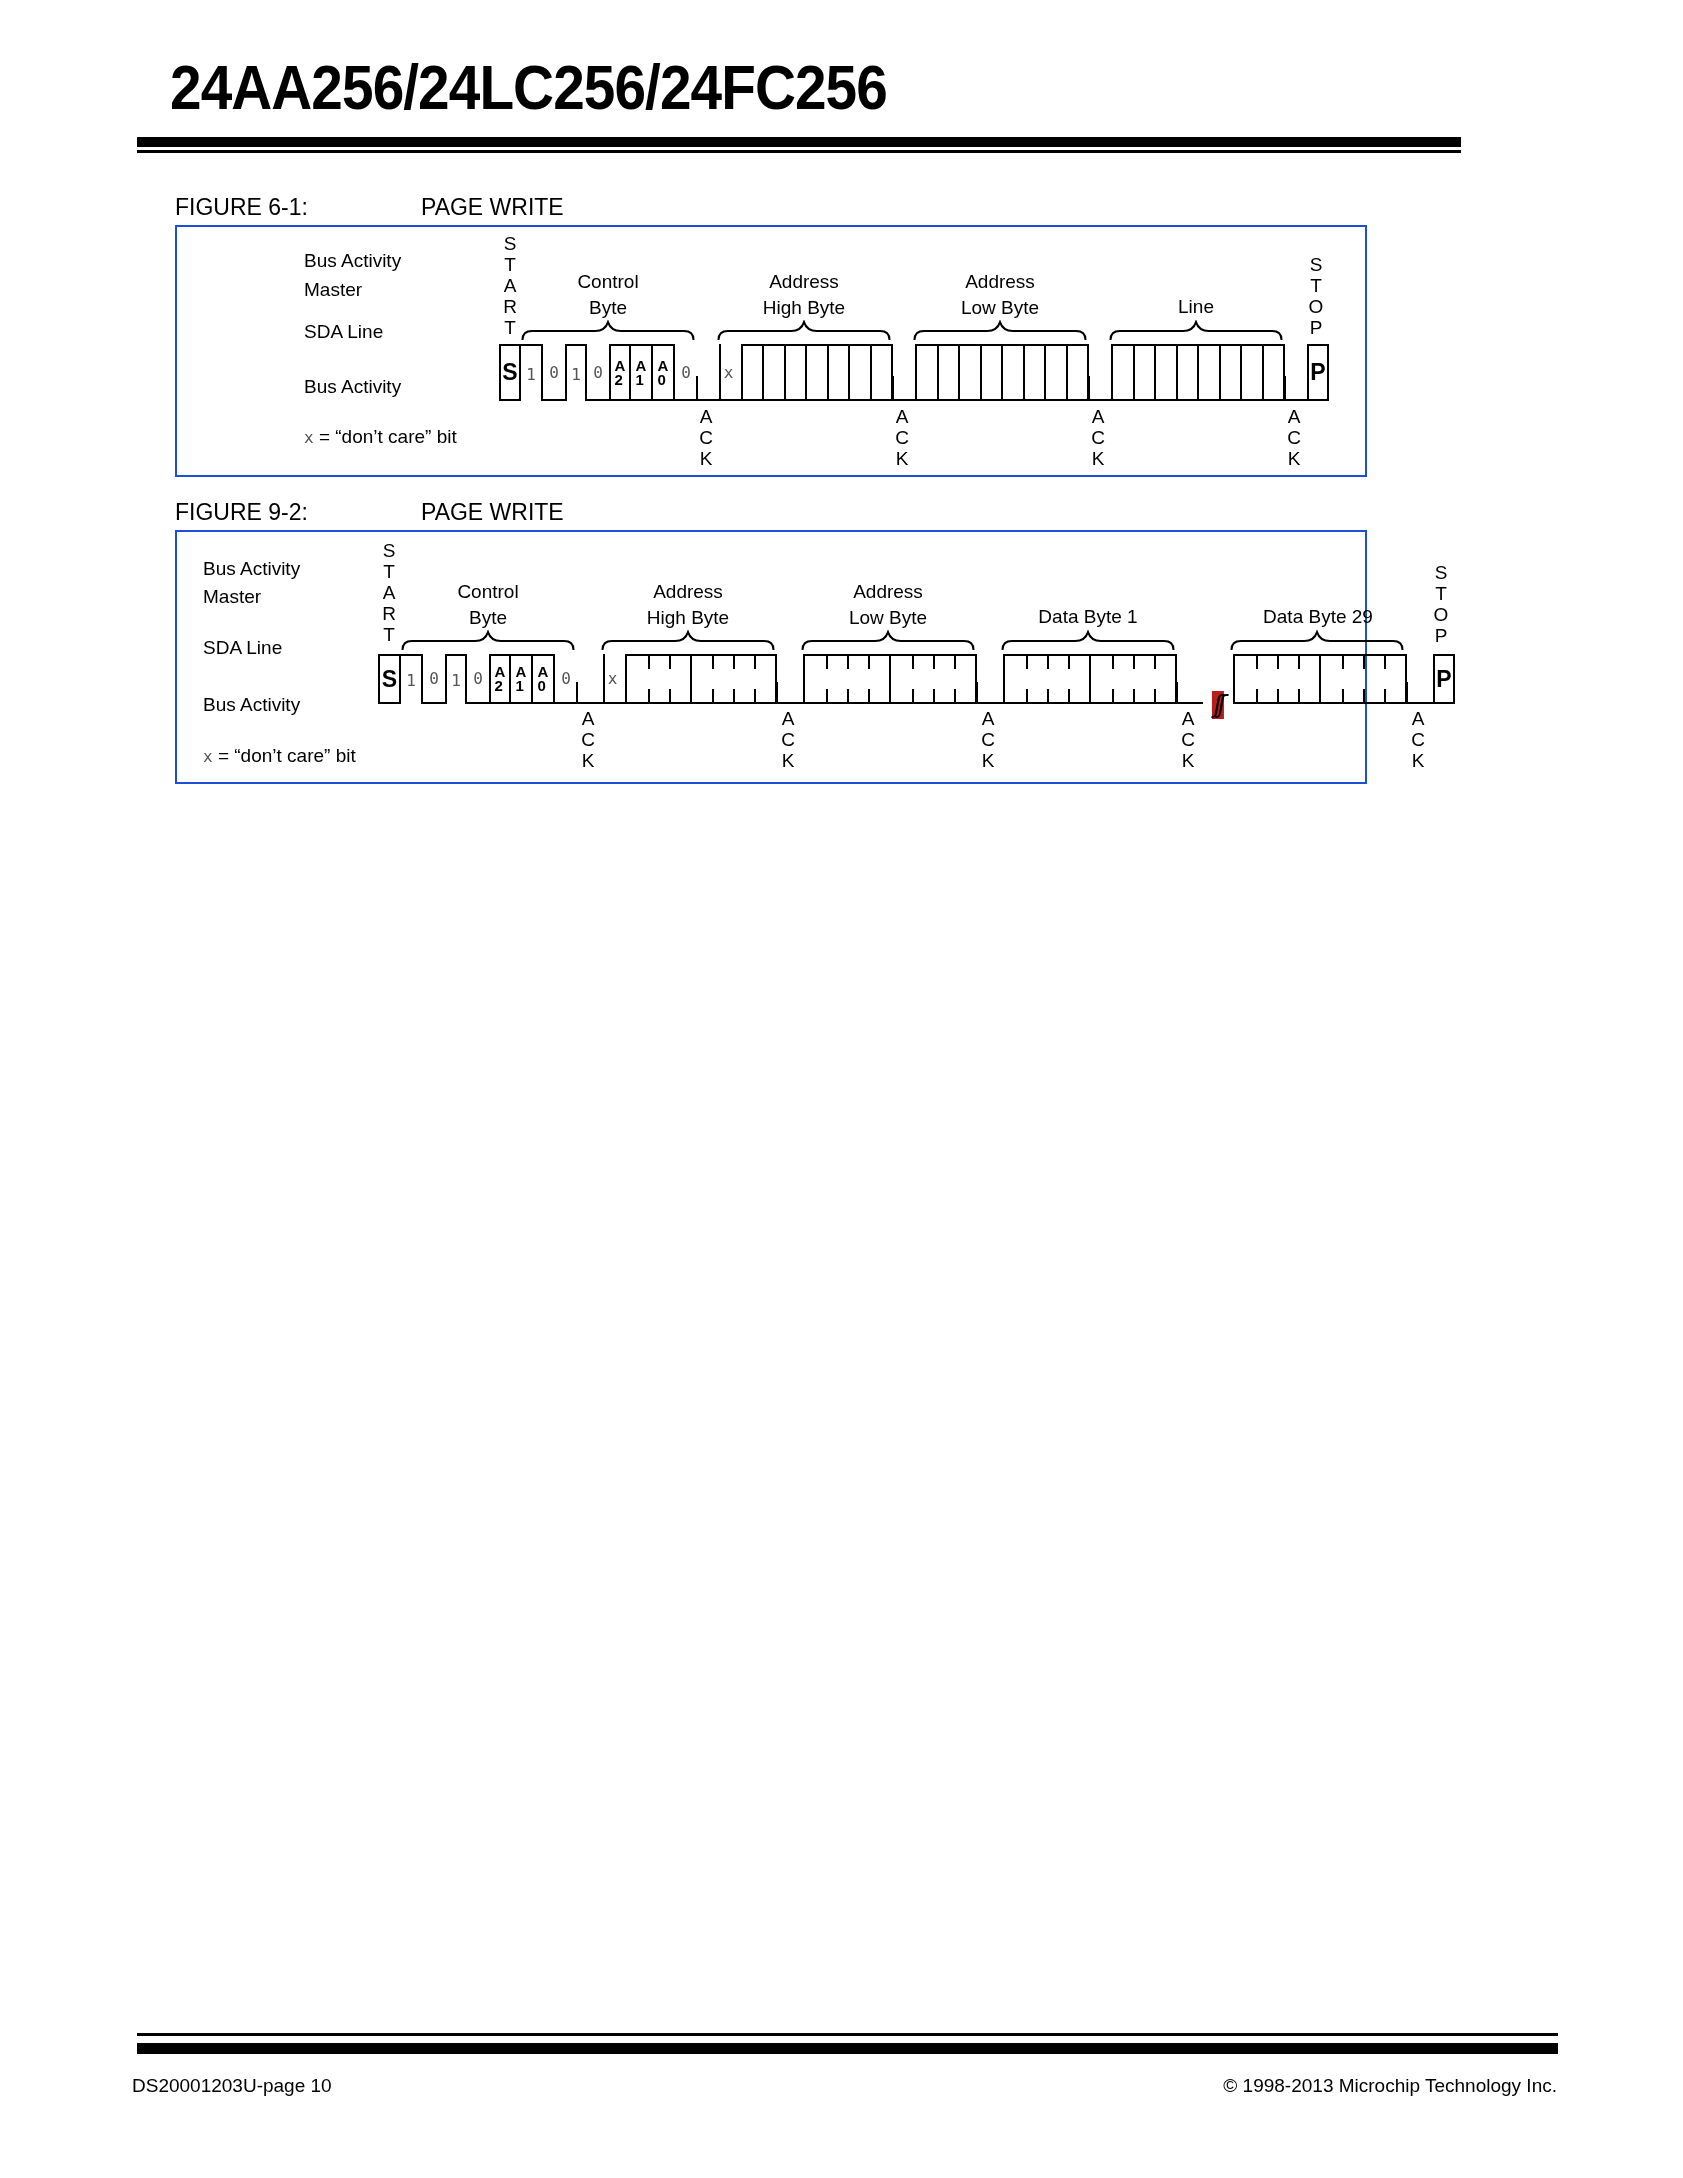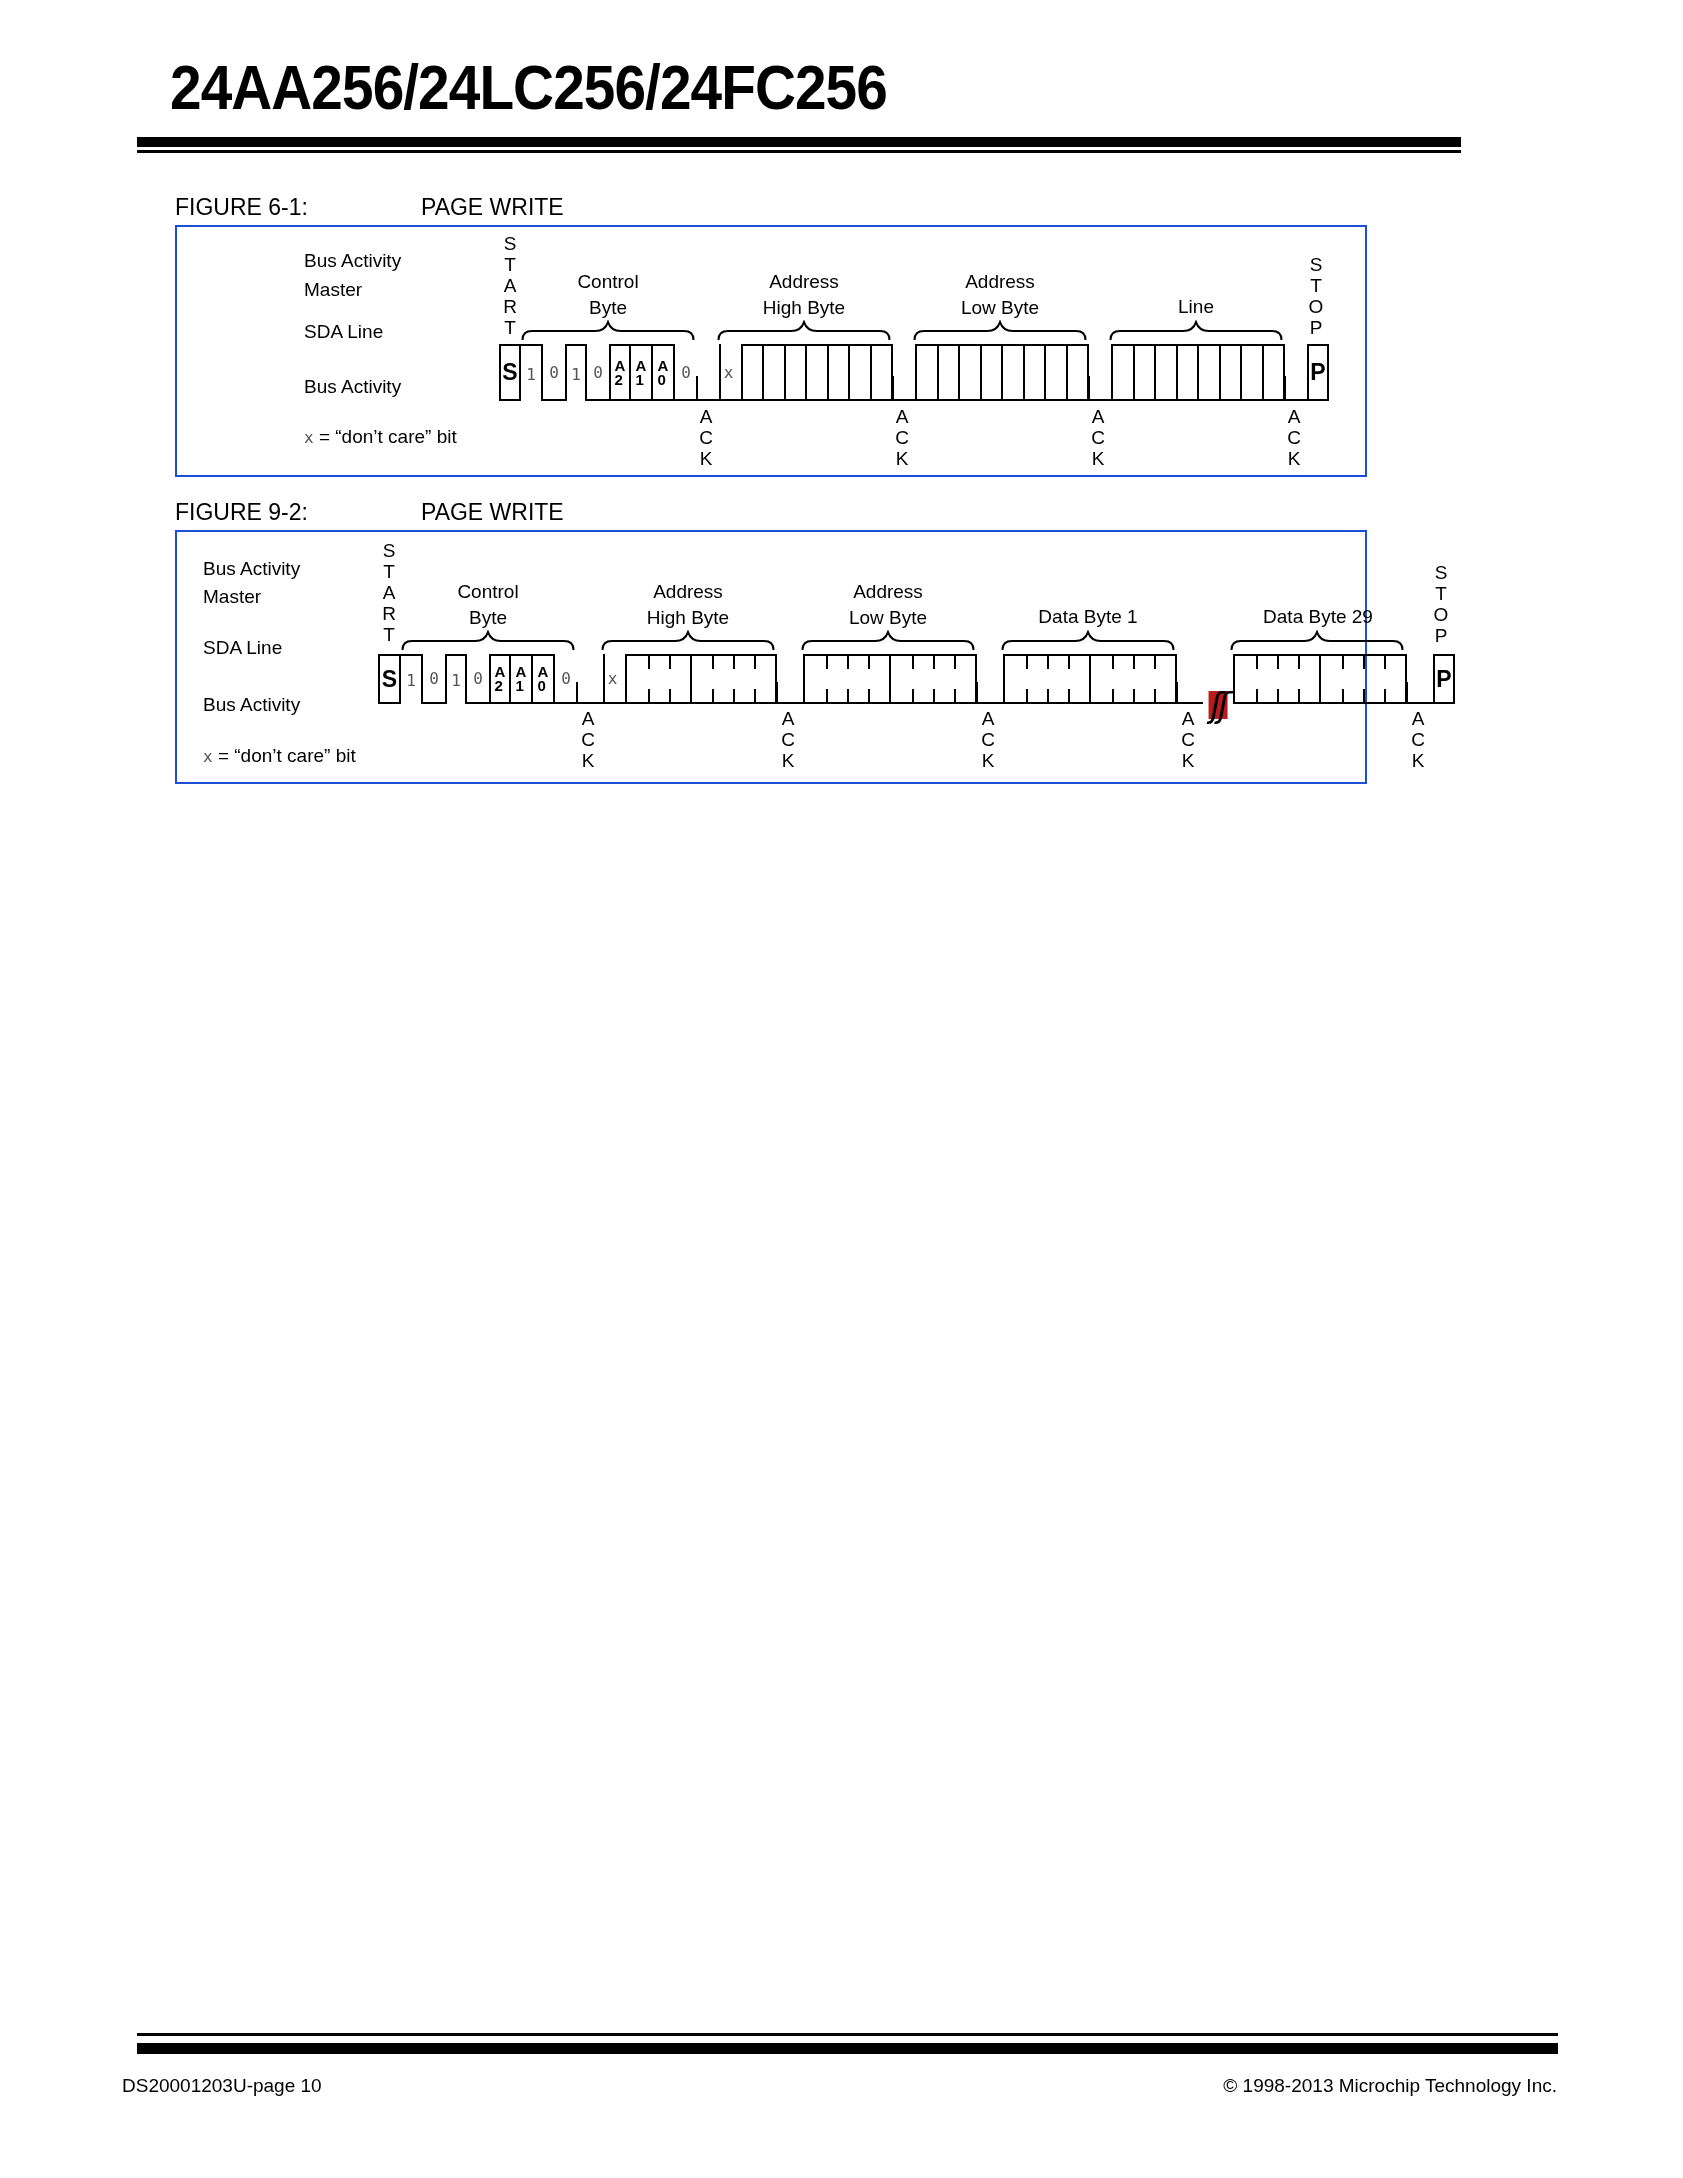--- a/index.html
+++ b/index.html
@@ -56,30 +56,30 @@
 
   .digit{position:absolute;top:50%;left:50%;transform:translate(-50%,-50%);
          font-family:"DejaVu Sans Mono",monospace;font-size:16px;color:#555;}
   .seg-xbit .digit{left:38%;}
   .bigl{position:absolute;inset:0;display:flex;align-items:center;justify-content:center;
         font-size:23px;font-weight:bold;}
   .al{position:absolute;inset:0;display:flex;flex-direction:column;align-items:center;
       justify-content:center;font-size:15px;font-weight:bold;line-height:14px;}
   .brkg{position:absolute;bottom:-15px;left:50%;transform:translateX(-50%);
         background:#b91c1c;font-family:"DejaVu Sans",sans-serif;font-style:italic;
-        font-size:34px;line-height:28px;letter-spacing:-4px;padding:0 2px;}
+        font-size:24px;line-height:28px;letter-spacing:-4px;padding:0 2px;}
 
   .vstack{position:absolute;transform:translateX(-50%);text-align:center;
           font-size:19px;line-height:21px;white-space:pre-line;}
   .byte-label{position:absolute;text-align:center;font-size:19px;line-height:26px;white-space:pre-line;}
   .brace{position:absolute;}
 
   
   .footer-text{position:absolute;top:2075px;font-size:19px;white-space:nowrap;}
-  #foot-left{left:122px;}
+  #foot-left{left:132px;}
   #foot-right{right:126px;}
 </style>
 </head>
 <body>
 
 <div class="page">
 
   <div class="doc-title">24AA256/24LC256/24FC256</div>
   <div class="rule" id="hr-thick"></div>
   <div class="rule" id="hr-thin"></div>

